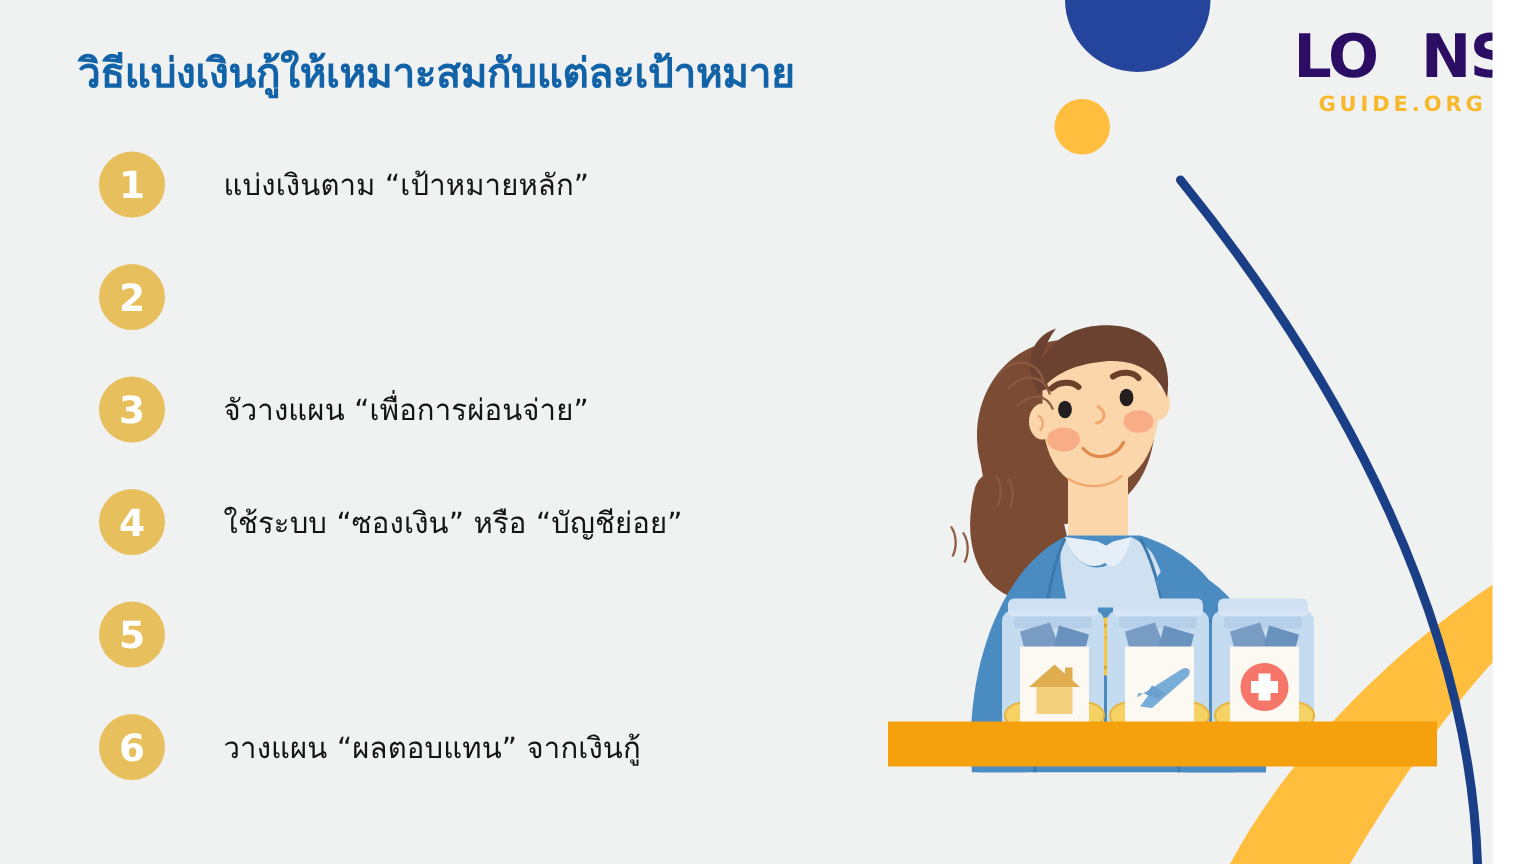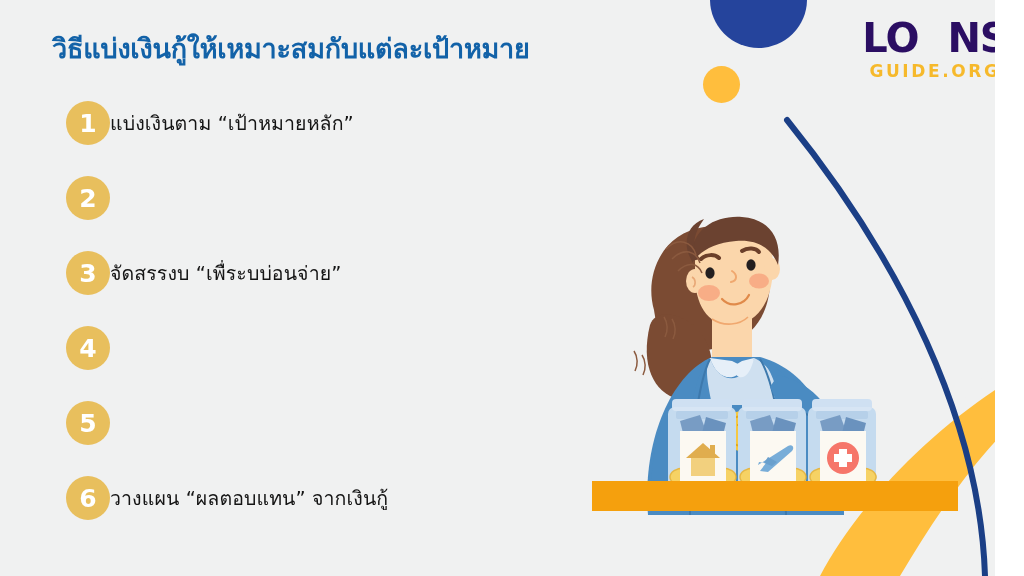--- a/index.html
+++ b/index.html
@@ -77,20 +77,21 @@
     color: #ffffff;
     font-size: 25px;
     font-weight: 700;
     display: flex;
     align-items: center;
     justify-content: center;
     line-height: 1;
     font-family: "DejaVu Sans", "Liberation Sans", sans-serif;
   }
   .item-text {
+    margin-left: 39px;
     font-size: 19.5px;
     color: #141414;
     white-space: nowrap;
     letter-spacing: 0.1px;
   }
 
   
   .logo {
     position: absolute;
     left: 862px;
@@ -109,21 +110,21 @@
   }
   .logo-main .lt { position: relative; z-index: 2; }
   .logo-main .a-slot {
     position: relative;
     display: inline-block;
     width: 29px;
     color: transparent;
   }
   .logo-sub {
     margin-top: 5px;
-    font-size: 17px;
+    font-size: 14px;
     font-weight: 700;
     color: #f6b92b;
     letter-spacing: 2.6px;
   }
 
   
   .illustration {
     position: absolute;
     left: 592px;
     top: 215px;
@@ -161,24 +162,25 @@
   <div class="list">
     <div class="list-item">
       <div class="badge">1</div>
       <div class="item-text">แบ่งเงินตาม “เป้าหมายหลัก”</div>
     </div>
     <div class="list-item">
       <div class="badge">2</div>
     </div>
     <div class="list-item">
       <div class="badge">3</div>
-      <div class="item-text">จัดสรรงบ “เพื่ระบบ่อนจ่าย”</div>
+      <div class="item-text">จัวางแผน “เพื่อการผ่อนจ่าย”</div>
     </div>
     <div class="list-item">
       <div class="badge">4</div>
+      <div class="item-text">ใช้ระบบ “ซองเงิน” หรือ “บัญชีย่อย”</div>
     </div>
     <div class="list-item">
       <div class="badge">5</div>
     </div>
     <div class="list-item">
       <div class="badge">6</div>
       <div class="item-text">วางแผน “ผลตอบแทน” จากเงินกู้</div>
     </div>
   </div>
 

